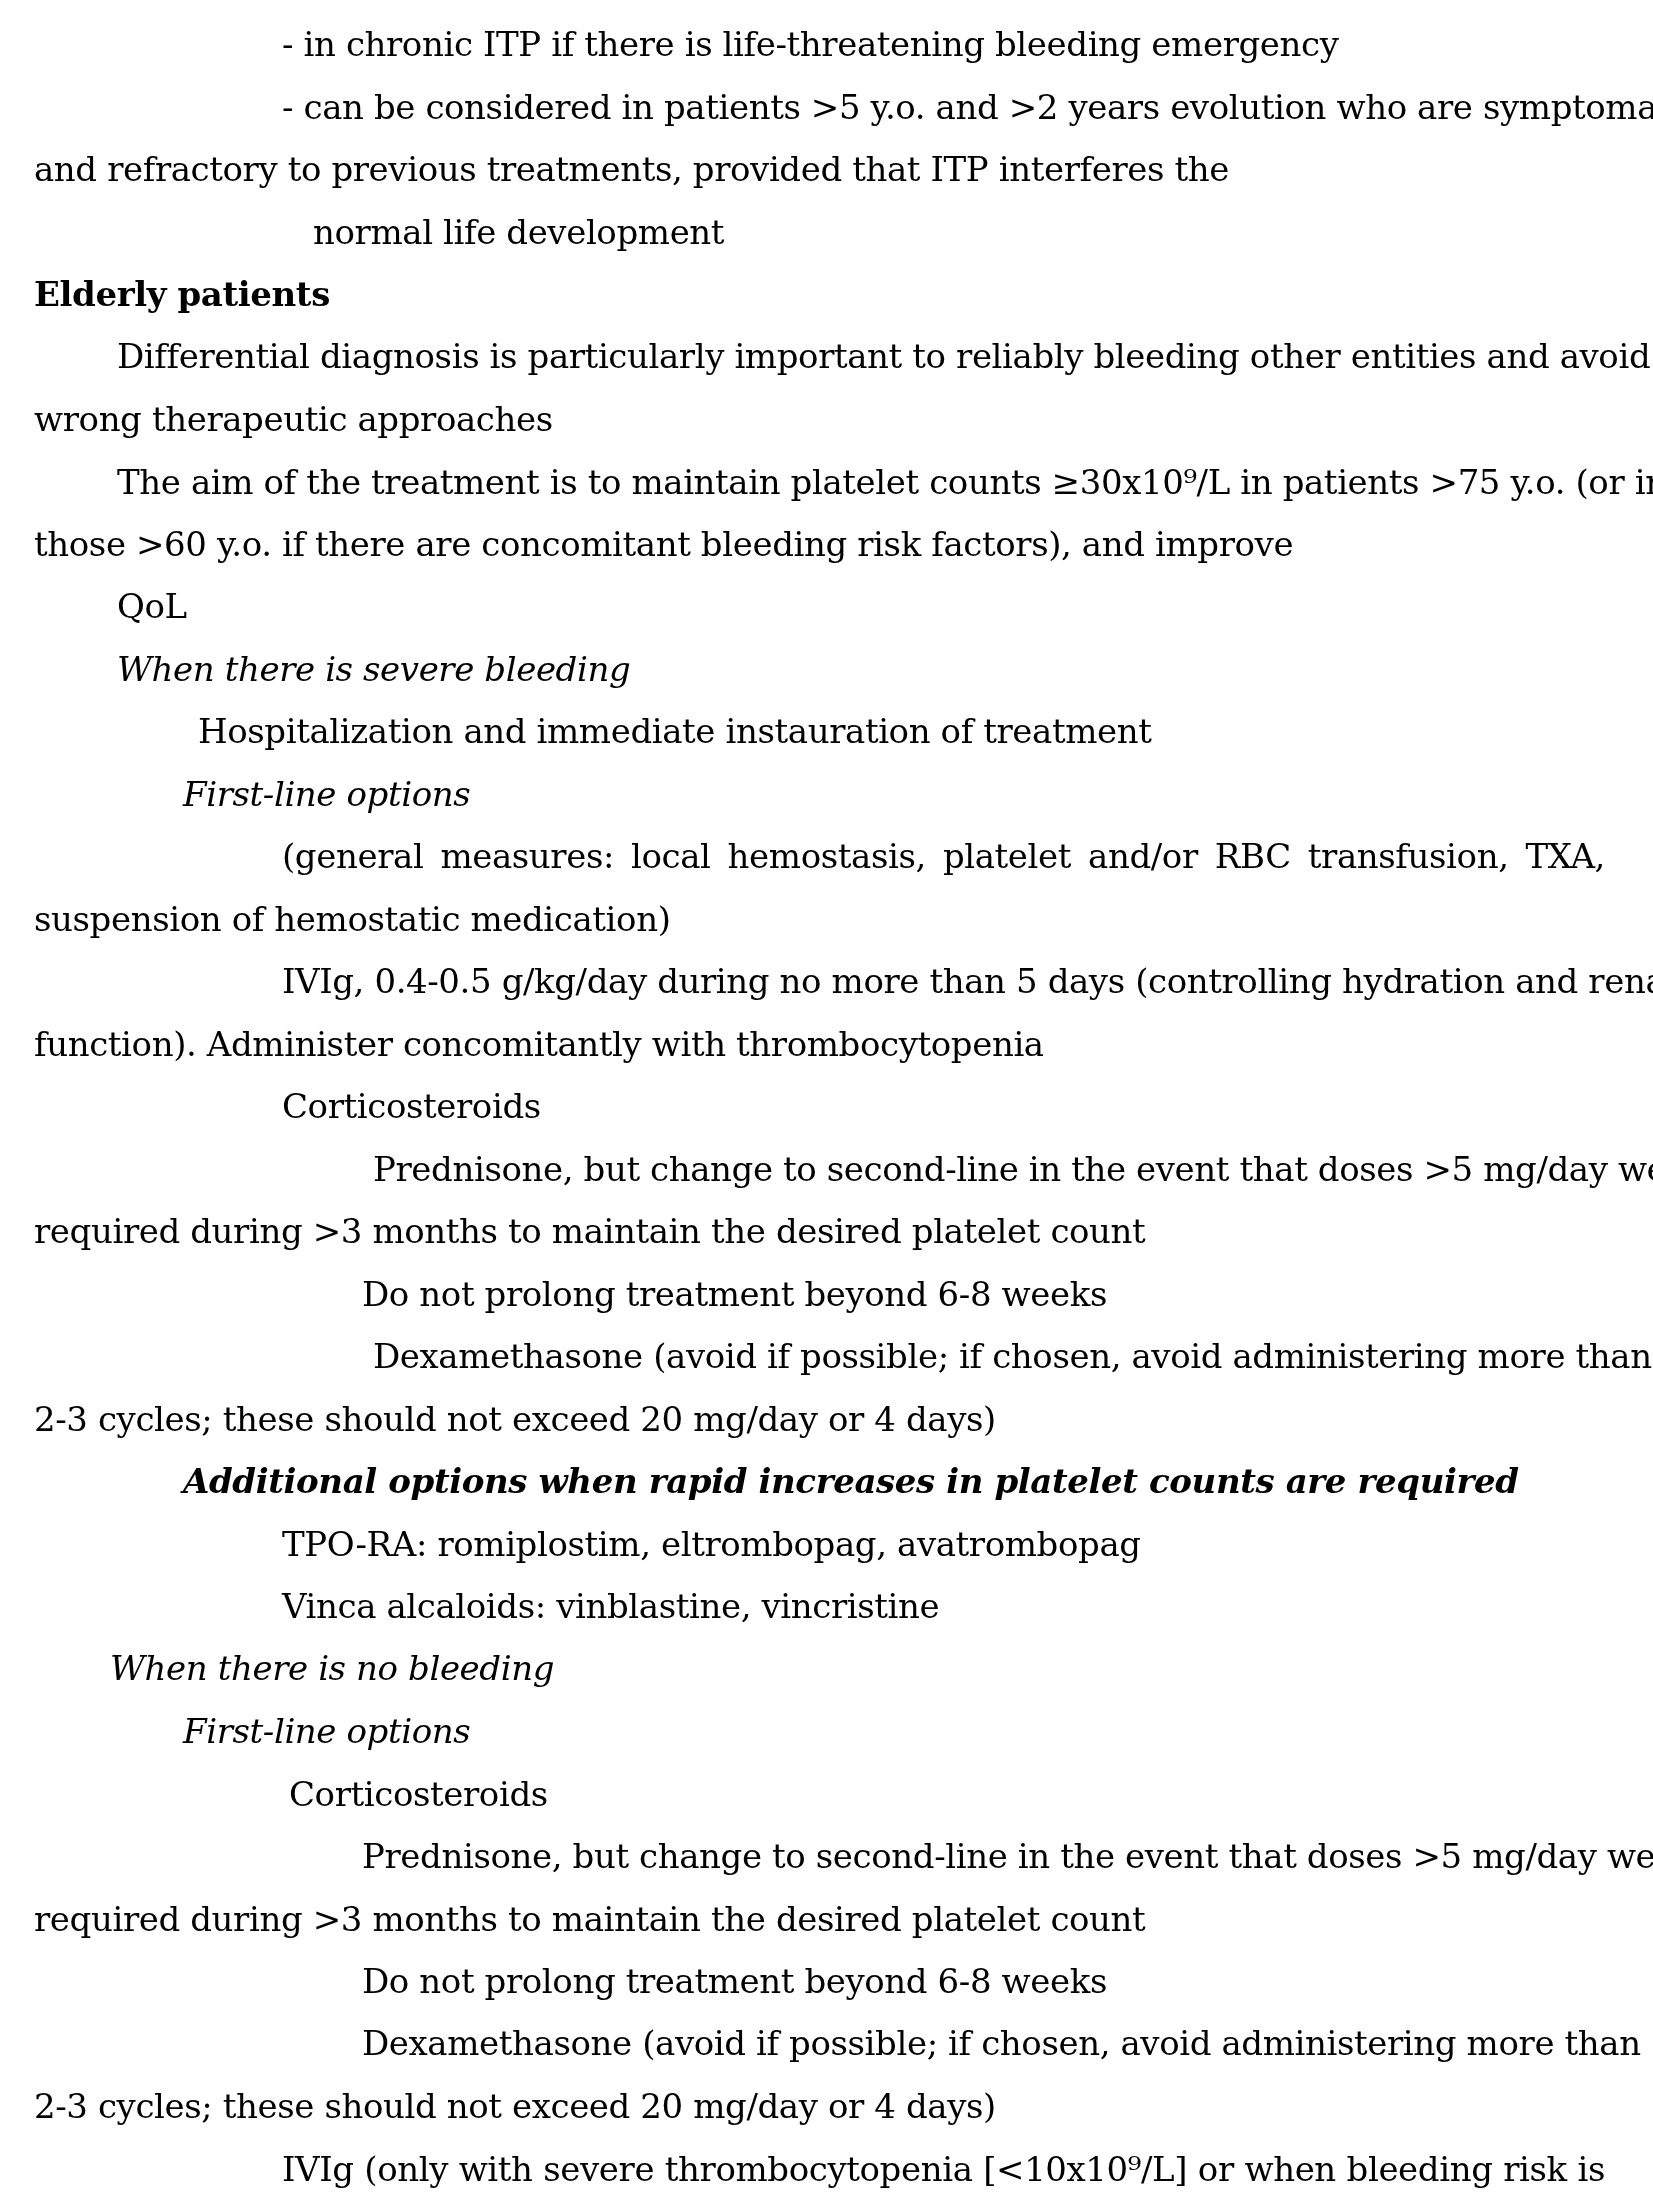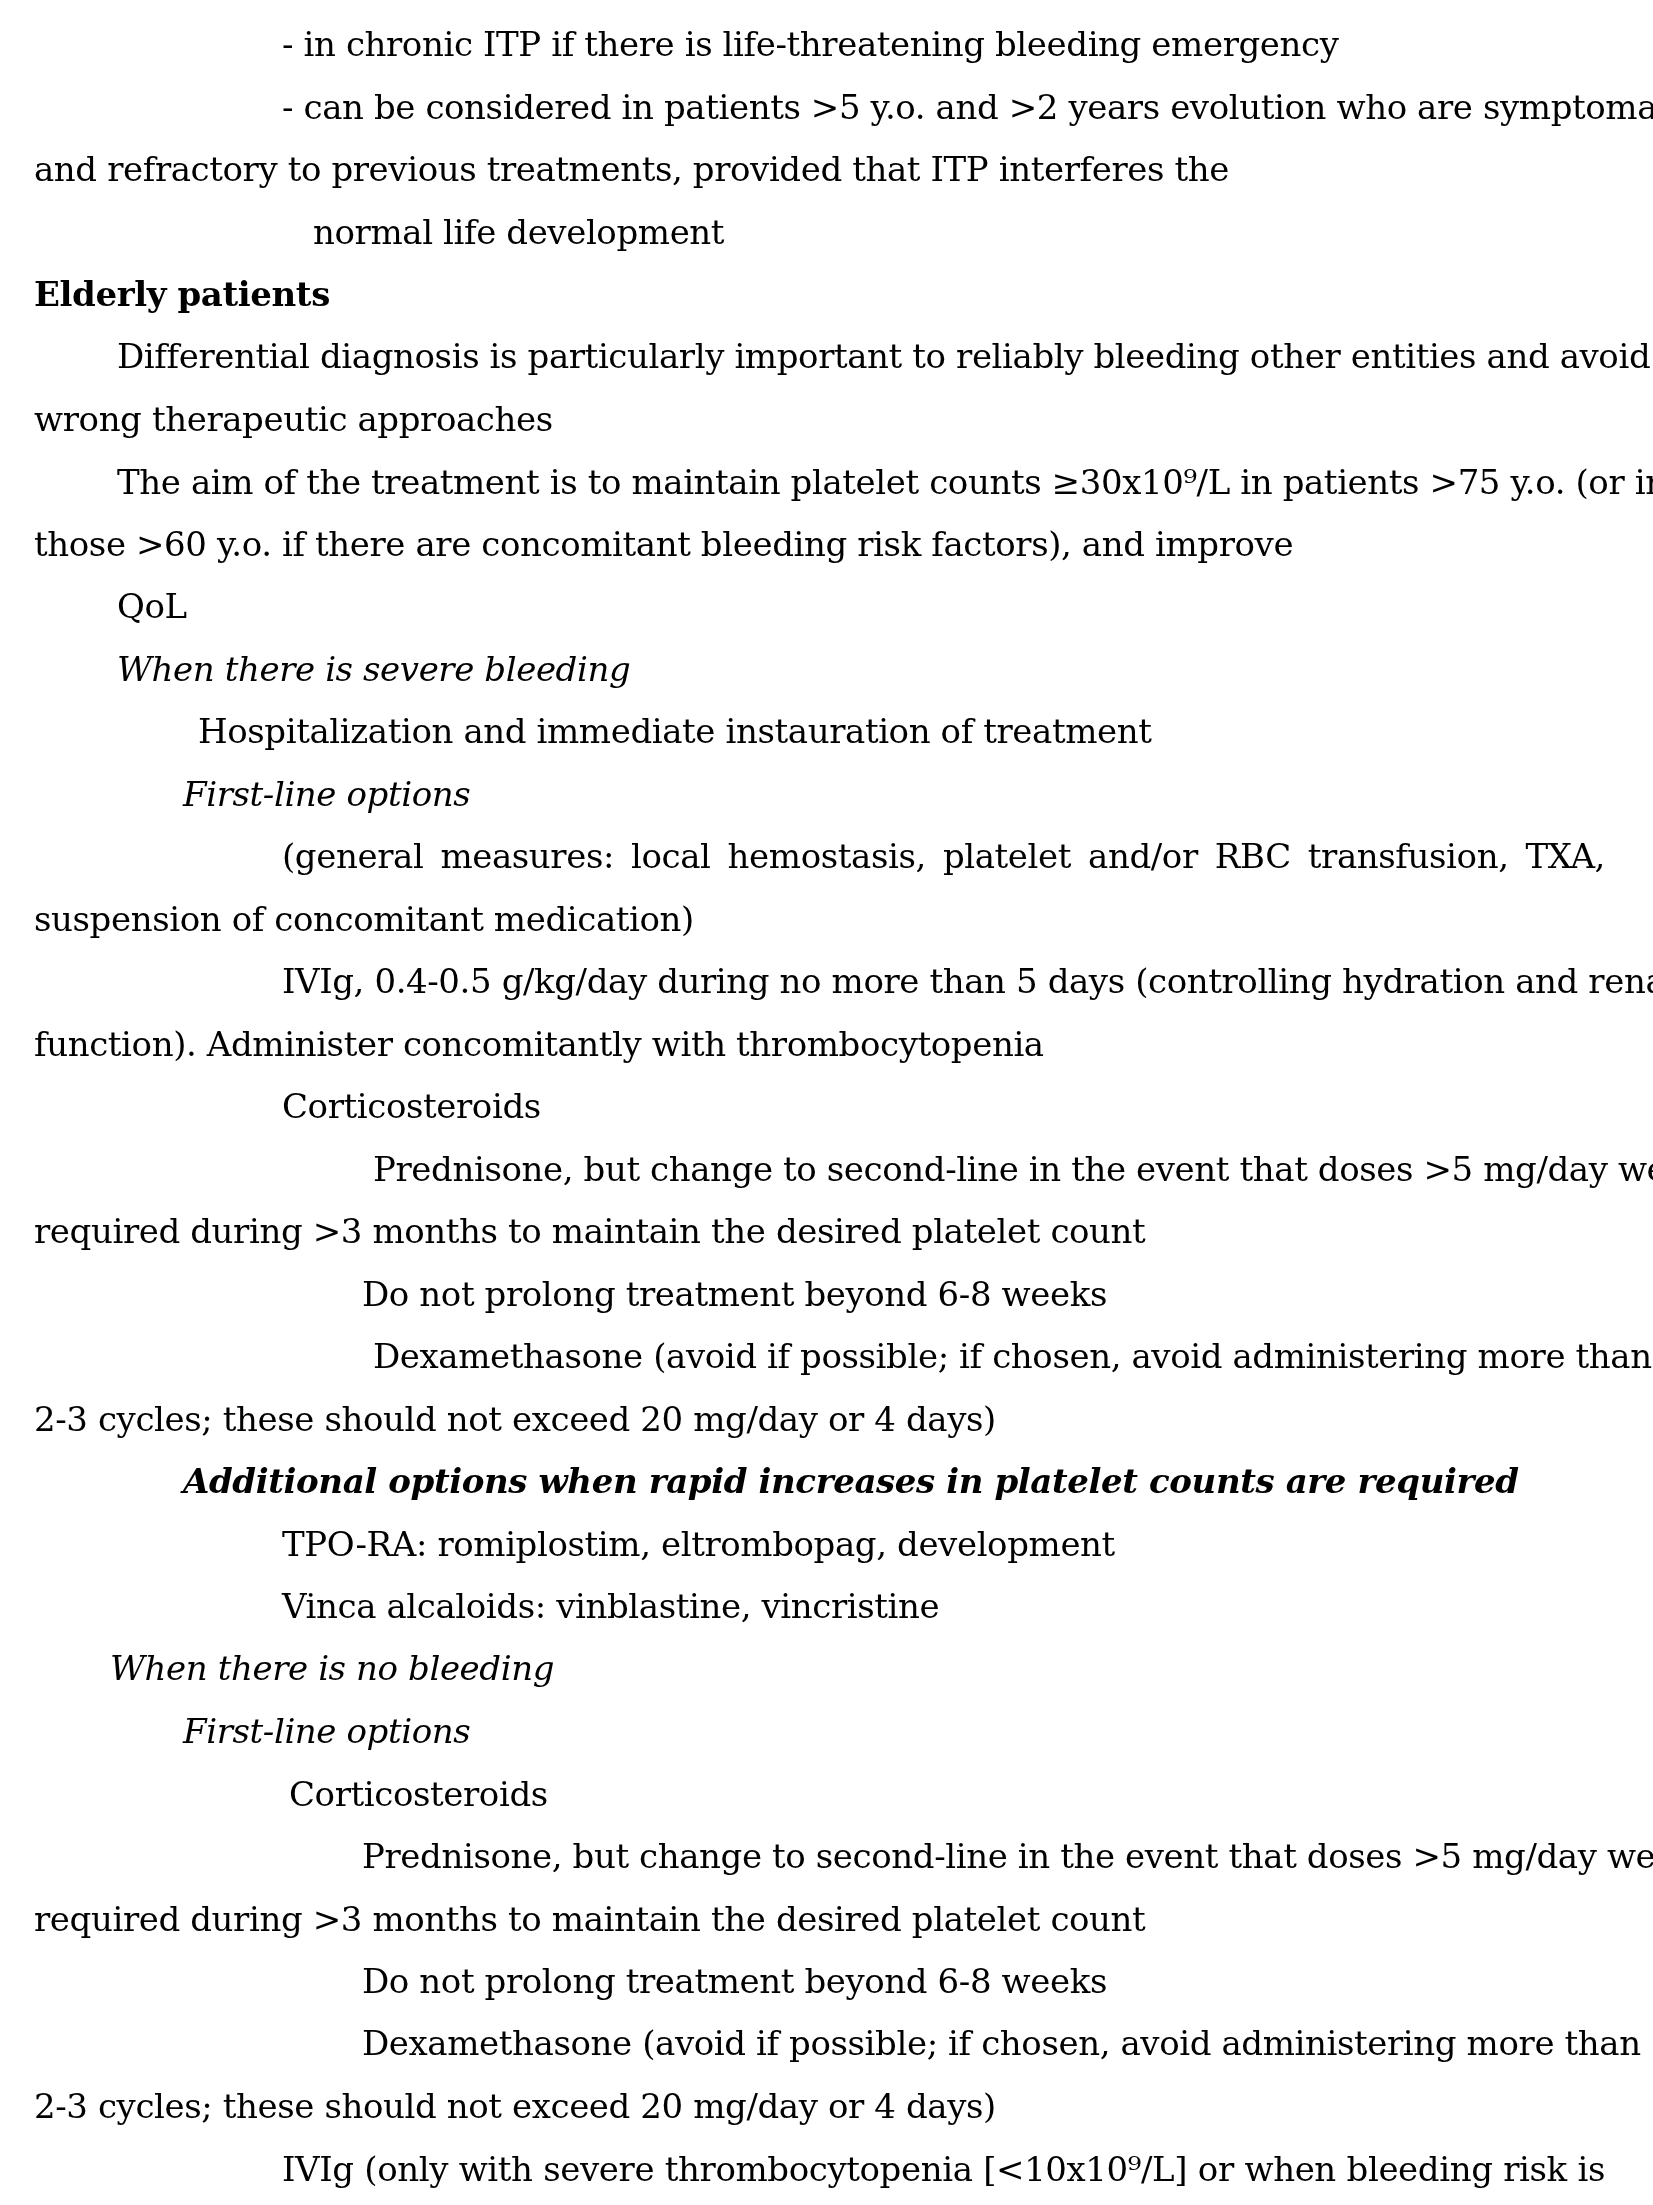--- a/index.html
+++ b/index.html
@@ -23,31 +23,31 @@
   <div class="ln b" style="top:272px;">Elderly patients</div>
   <div class="ln j" style="top:334px;left:117px;">Differential diagnosis is particularly important to reliably bleeding other entities and avoid</div>
   <div class="ln" style="top:397px;">wrong therapeutic approaches</div>
   <div class="ln j" style="top:460px;left:117px;">The aim of the treatment is to maintain platelet counts ≥30x10⁹/L in patients &gt;75 y.o. (or in</div>
   <div class="ln" style="top:522px;">those &gt;60 y.o. if there are concomitant bleeding risk factors), and improve</div>
   <div class="ln" style="top:584px;left:117px;">QoL</div>
   <div class="ln i" style="top:647px;left:117px;">When there is severe bleeding</div>
   <div class="ln" style="top:709px;left:198px;">Hospitalization and immediate instauration of treatment</div>
   <div class="ln i" style="top:772px;left:183px;">First-line options</div>
   <div class="ln j" style="top:834px;left:282px;">(general measures: local hemostasis, platelet and/or RBC transfusion, TXA,</div>
-  <div class="ln" style="top:897px;">suspension of concomitant medication)</div>
+  <div class="ln" style="top:897px;">suspension of hemostatic medication)</div>
   <div class="ln j" style="top:959px;left:282px;">IVIg, 0.4-0.5 g/kg/day during no more than 5 days (controlling hydration and renal</div>
   <div class="ln" style="top:1022px;">function). Administer concomitantly with thrombocytopenia</div>
   <div class="ln" style="top:1084px;left:282px;">Corticosteroids</div>
   <div class="ln j" style="top:1147px;left:373px;">Prednisone, but change to second-line in the event that doses &gt;5 mg/day were</div>
   <div class="ln" style="top:1209px;">required during &gt;3 months to maintain the desired platelet count</div>
   <div class="ln" style="top:1272px;left:362px;">Do not prolong treatment beyond 6-8 weeks</div>
   <div class="ln j" style="top:1334px;left:373px;">Dexamethasone (avoid if possible; if chosen, avoid administering more than</div>
   <div class="ln" style="top:1397px;">2-3 cycles; these should not exceed 20 mg/day or 4 days)</div>
   <div class="ln i" style="top:1459px;left:183px;font-weight:bold;">Additional options when rapid increases in platelet counts are required</div>
-  <div class="ln" style="top:1522px;left:282px;">TPO-RA: romiplostim, eltrombopag, development</div>
+  <div class="ln" style="top:1522px;left:282px;">TPO-RA: romiplostim, eltrombopag, avatrombopag</div>
   <div class="ln i" style="top:1646px;left:110px;">When there is no bleeding</div>
   <div class="ln" style="top:1584px;left:282px;">Vinca alcaloids: vinblastine, vincristine</div>
   <div class="ln i" style="top:1709px;left:183px;">First-line options</div>
   <div class="ln" style="top:1772px;left:289px;">Corticosteroids</div>
   <div class="ln j" style="top:1834px;left:362px;">Prednisone, but change to second-line in the event that doses &gt;5 mg/day were</div>
   <div class="ln" style="top:1897px;">required during &gt;3 months to maintain the desired platelet count</div>
   <div class="ln" style="top:1959px;left:362px;">Do not prolong treatment beyond 6-8 weeks</div>
   <div class="ln j" style="top:2021px;left:362px;">Dexamethasone (avoid if possible; if chosen, avoid administering more than</div>
   <div class="ln" style="top:2084px;">2-3 cycles; these should not exceed 20 mg/day or 4 days)</div>
   <div class="ln j" style="top:2147px;left:282px;">IVIg (only with severe thrombocytopenia [&lt;10x10⁹/L] or when bleeding risk is</div>

